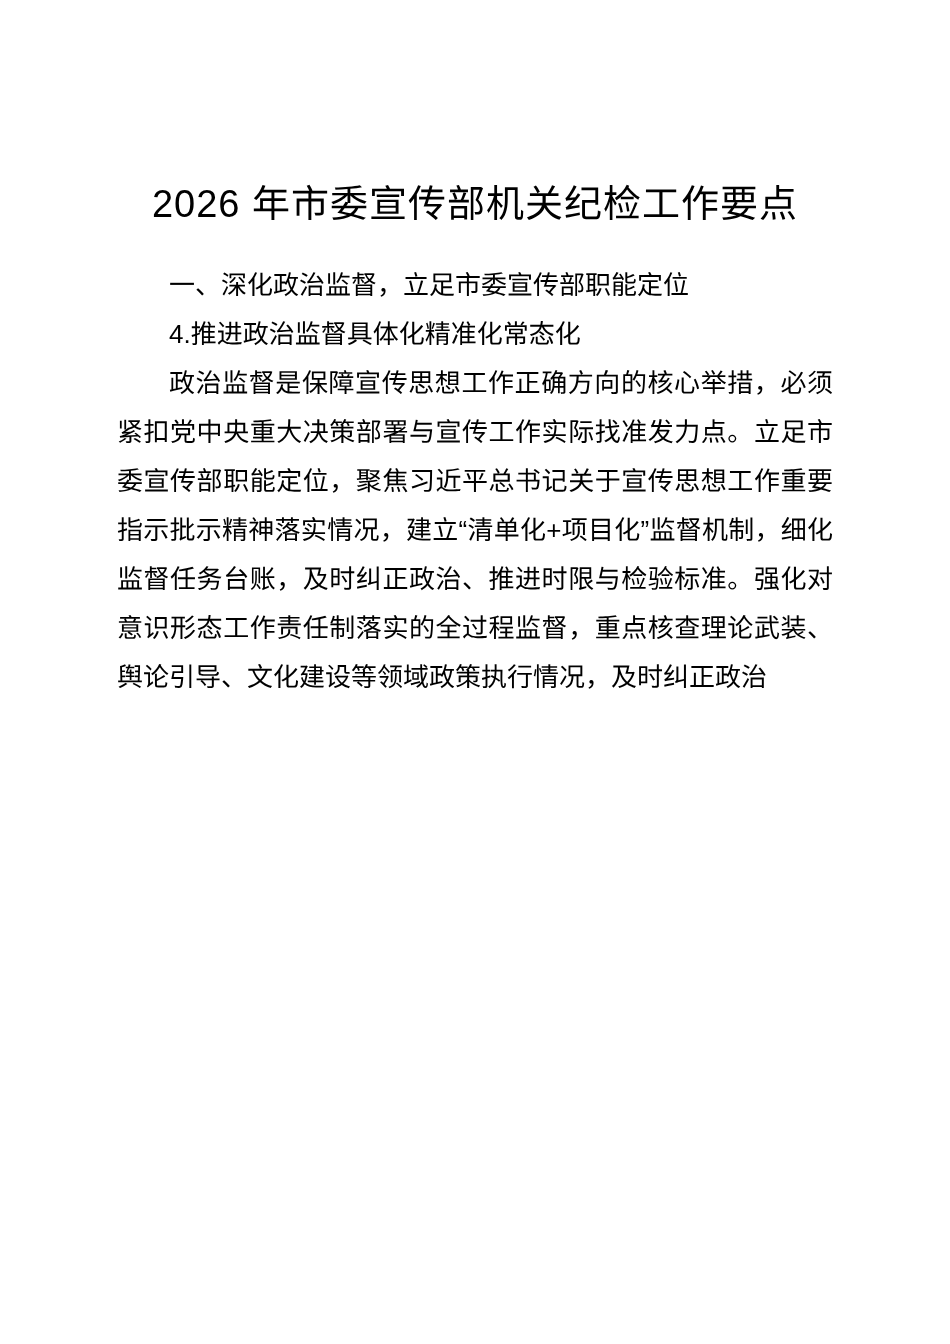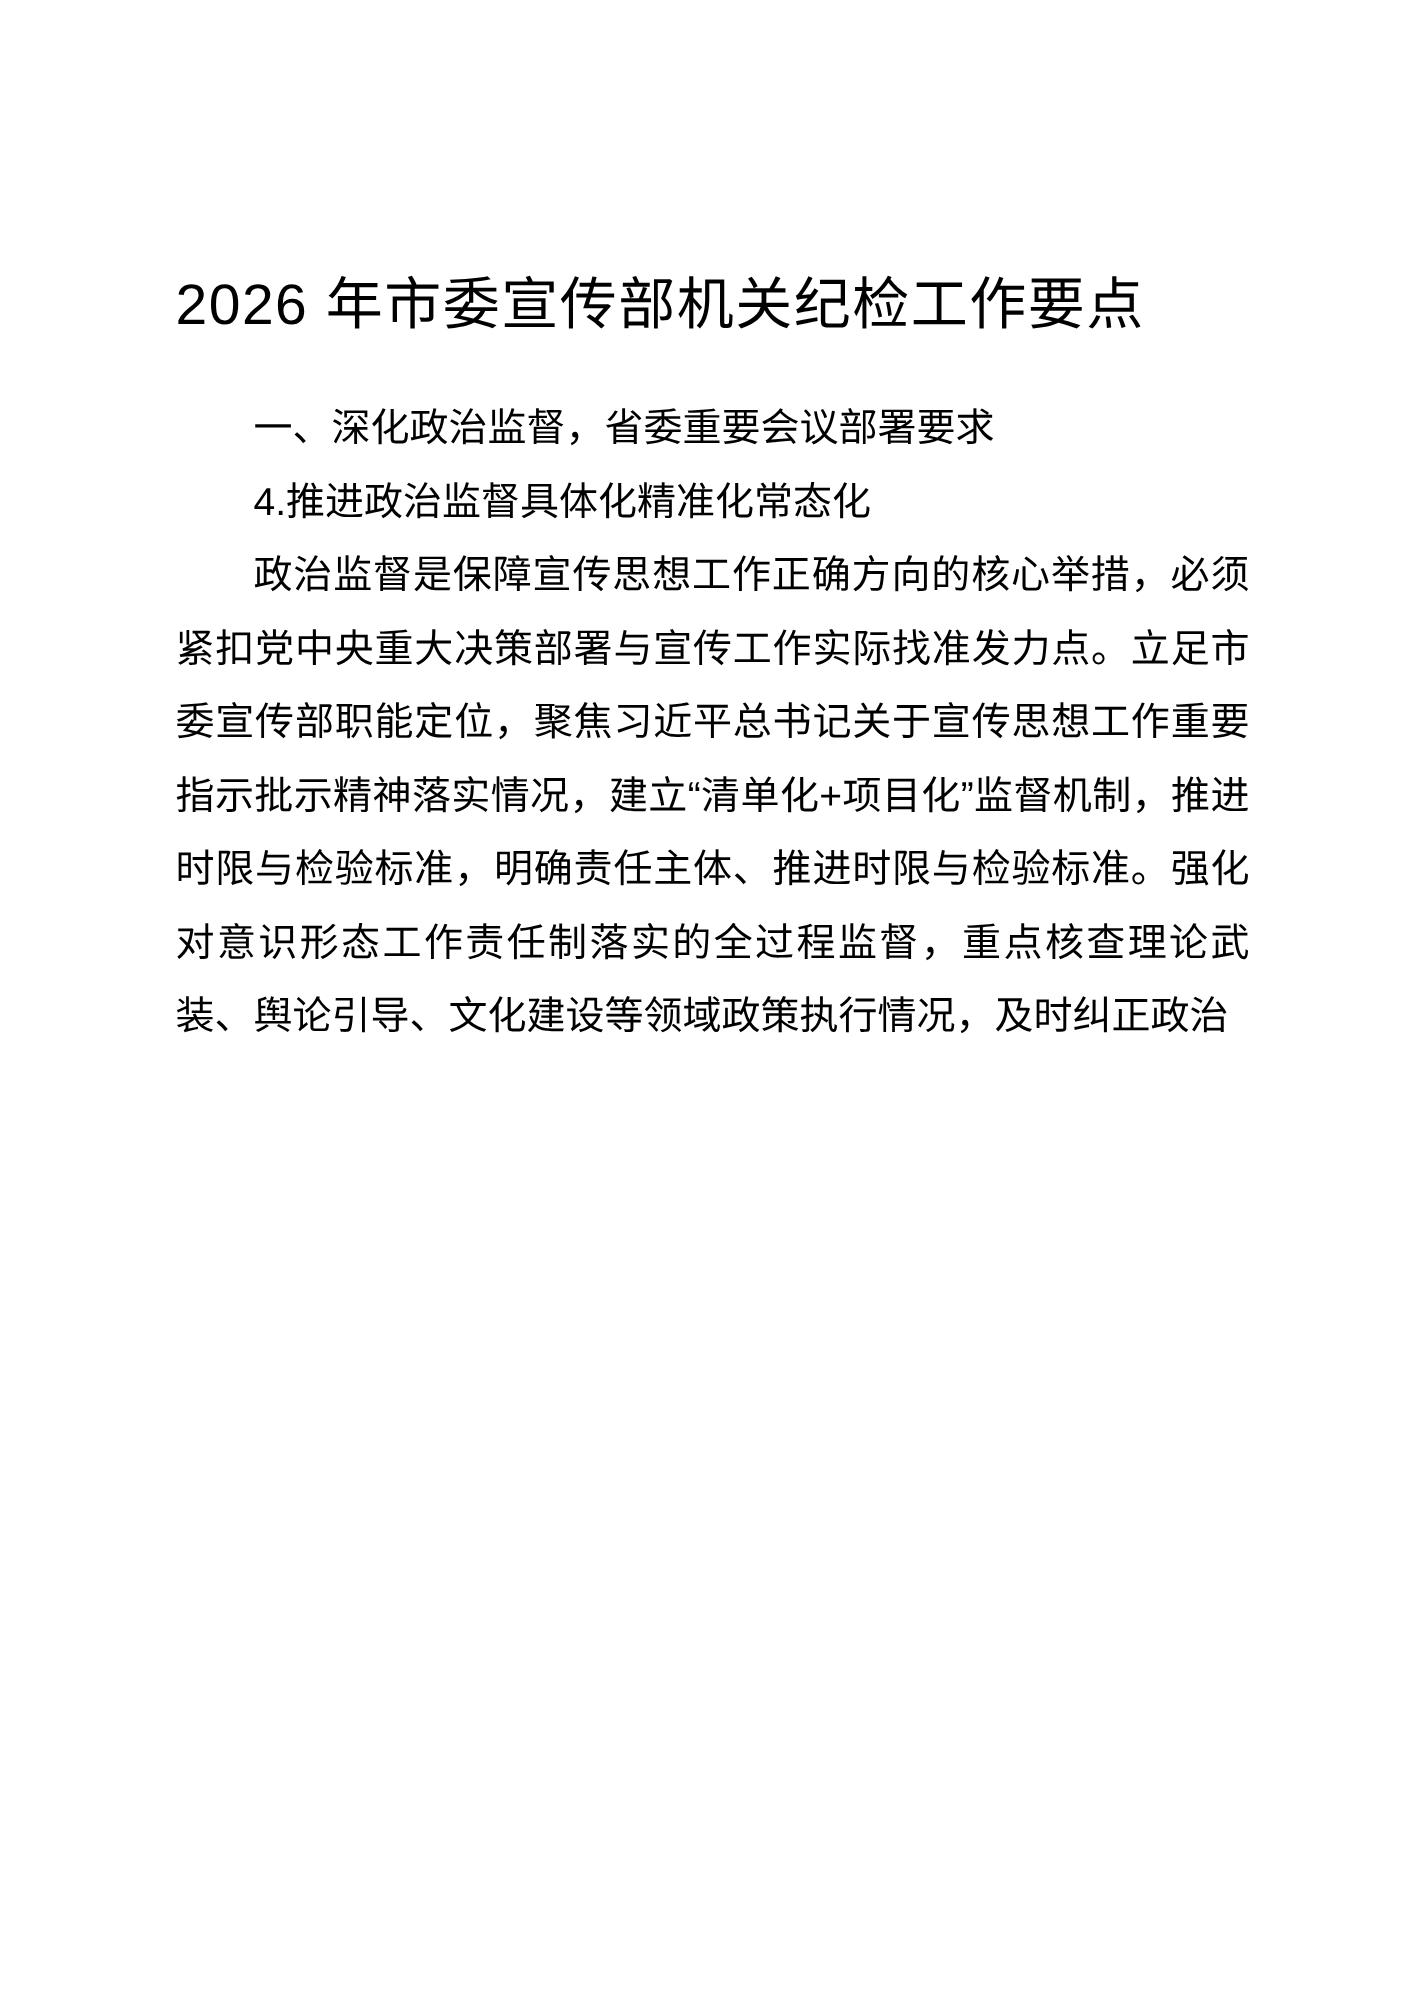--- a/index.html
+++ b/index.html
@@ -23,21 +23,21 @@
   .doc-content {
     width: 716px;
     margin: 0 auto;
     padding-top: 181px;
   }
   .doc-title {
     margin: 0 0 34px 0;
     font-size: 38px;
     line-height: 46px;
     font-weight: 400;
-    text-align: left;
+    text-align: center;
     letter-spacing: 1px;
     white-space: nowrap;
   }
   .doc-para {
     margin: 0;
     font-size: 26px;
     line-height: 49px;
     text-align: justify;
     text-indent: 2em;
     word-break: break-all;
@@ -51,17 +51,17 @@
     text-indent: 2em;
     white-space: nowrap;
   }
 </style>
 </head>
 <body>
 
 <div class="doc-page">
   <div class="doc-content">
     <h1 class="doc-title">2026 年市委宣传部机关纪检工作要点</h1>
-    <p class="doc-heading1">一、深化政治监督，省委重要会议部署要求</p>
+    <p class="doc-heading1">一、深化政治监督，立足市委宣传部职能定位</p>
     <p class="doc-heading2">4.推进政治监督具体化精准化常态化</p>
-    <p class="doc-para">政治监督是保障宣传思想工作正确方向的核心举措，必须紧扣党中央重大决策部署与宣传工作实际找准发力点。立足市委宣传部职能定位，聚焦习近平总书记关于宣传思想工作重要指示批示精神落实情况，建立“清单化+项目化”监督机制，推进时限与检验标准，明确责任主体、推进时限与检验标准。强化对意识形态工作责任制落实的全过程监督，重点核查理论武装、舆论引导、文化建设等领域政策执行情况，及时纠正政治</p>
+    <p class="doc-para">政治监督是保障宣传思想工作正确方向的核心举措，必须紧扣党中央重大决策部署与宣传工作实际找准发力点。立足市委宣传部职能定位，聚焦习近平总书记关于宣传思想工作重要指示批示精神落实情况，建立“清单化+项目化”监督机制，细化监督任务台账，及时纠正政治、推进时限与检验标准。强化对意识形态工作责任制落实的全过程监督，重点核查理论武装、舆论引导、文化建设等领域政策执行情况，及时纠正政治</p>
   </div>
 </div>
 
 </body></html>

